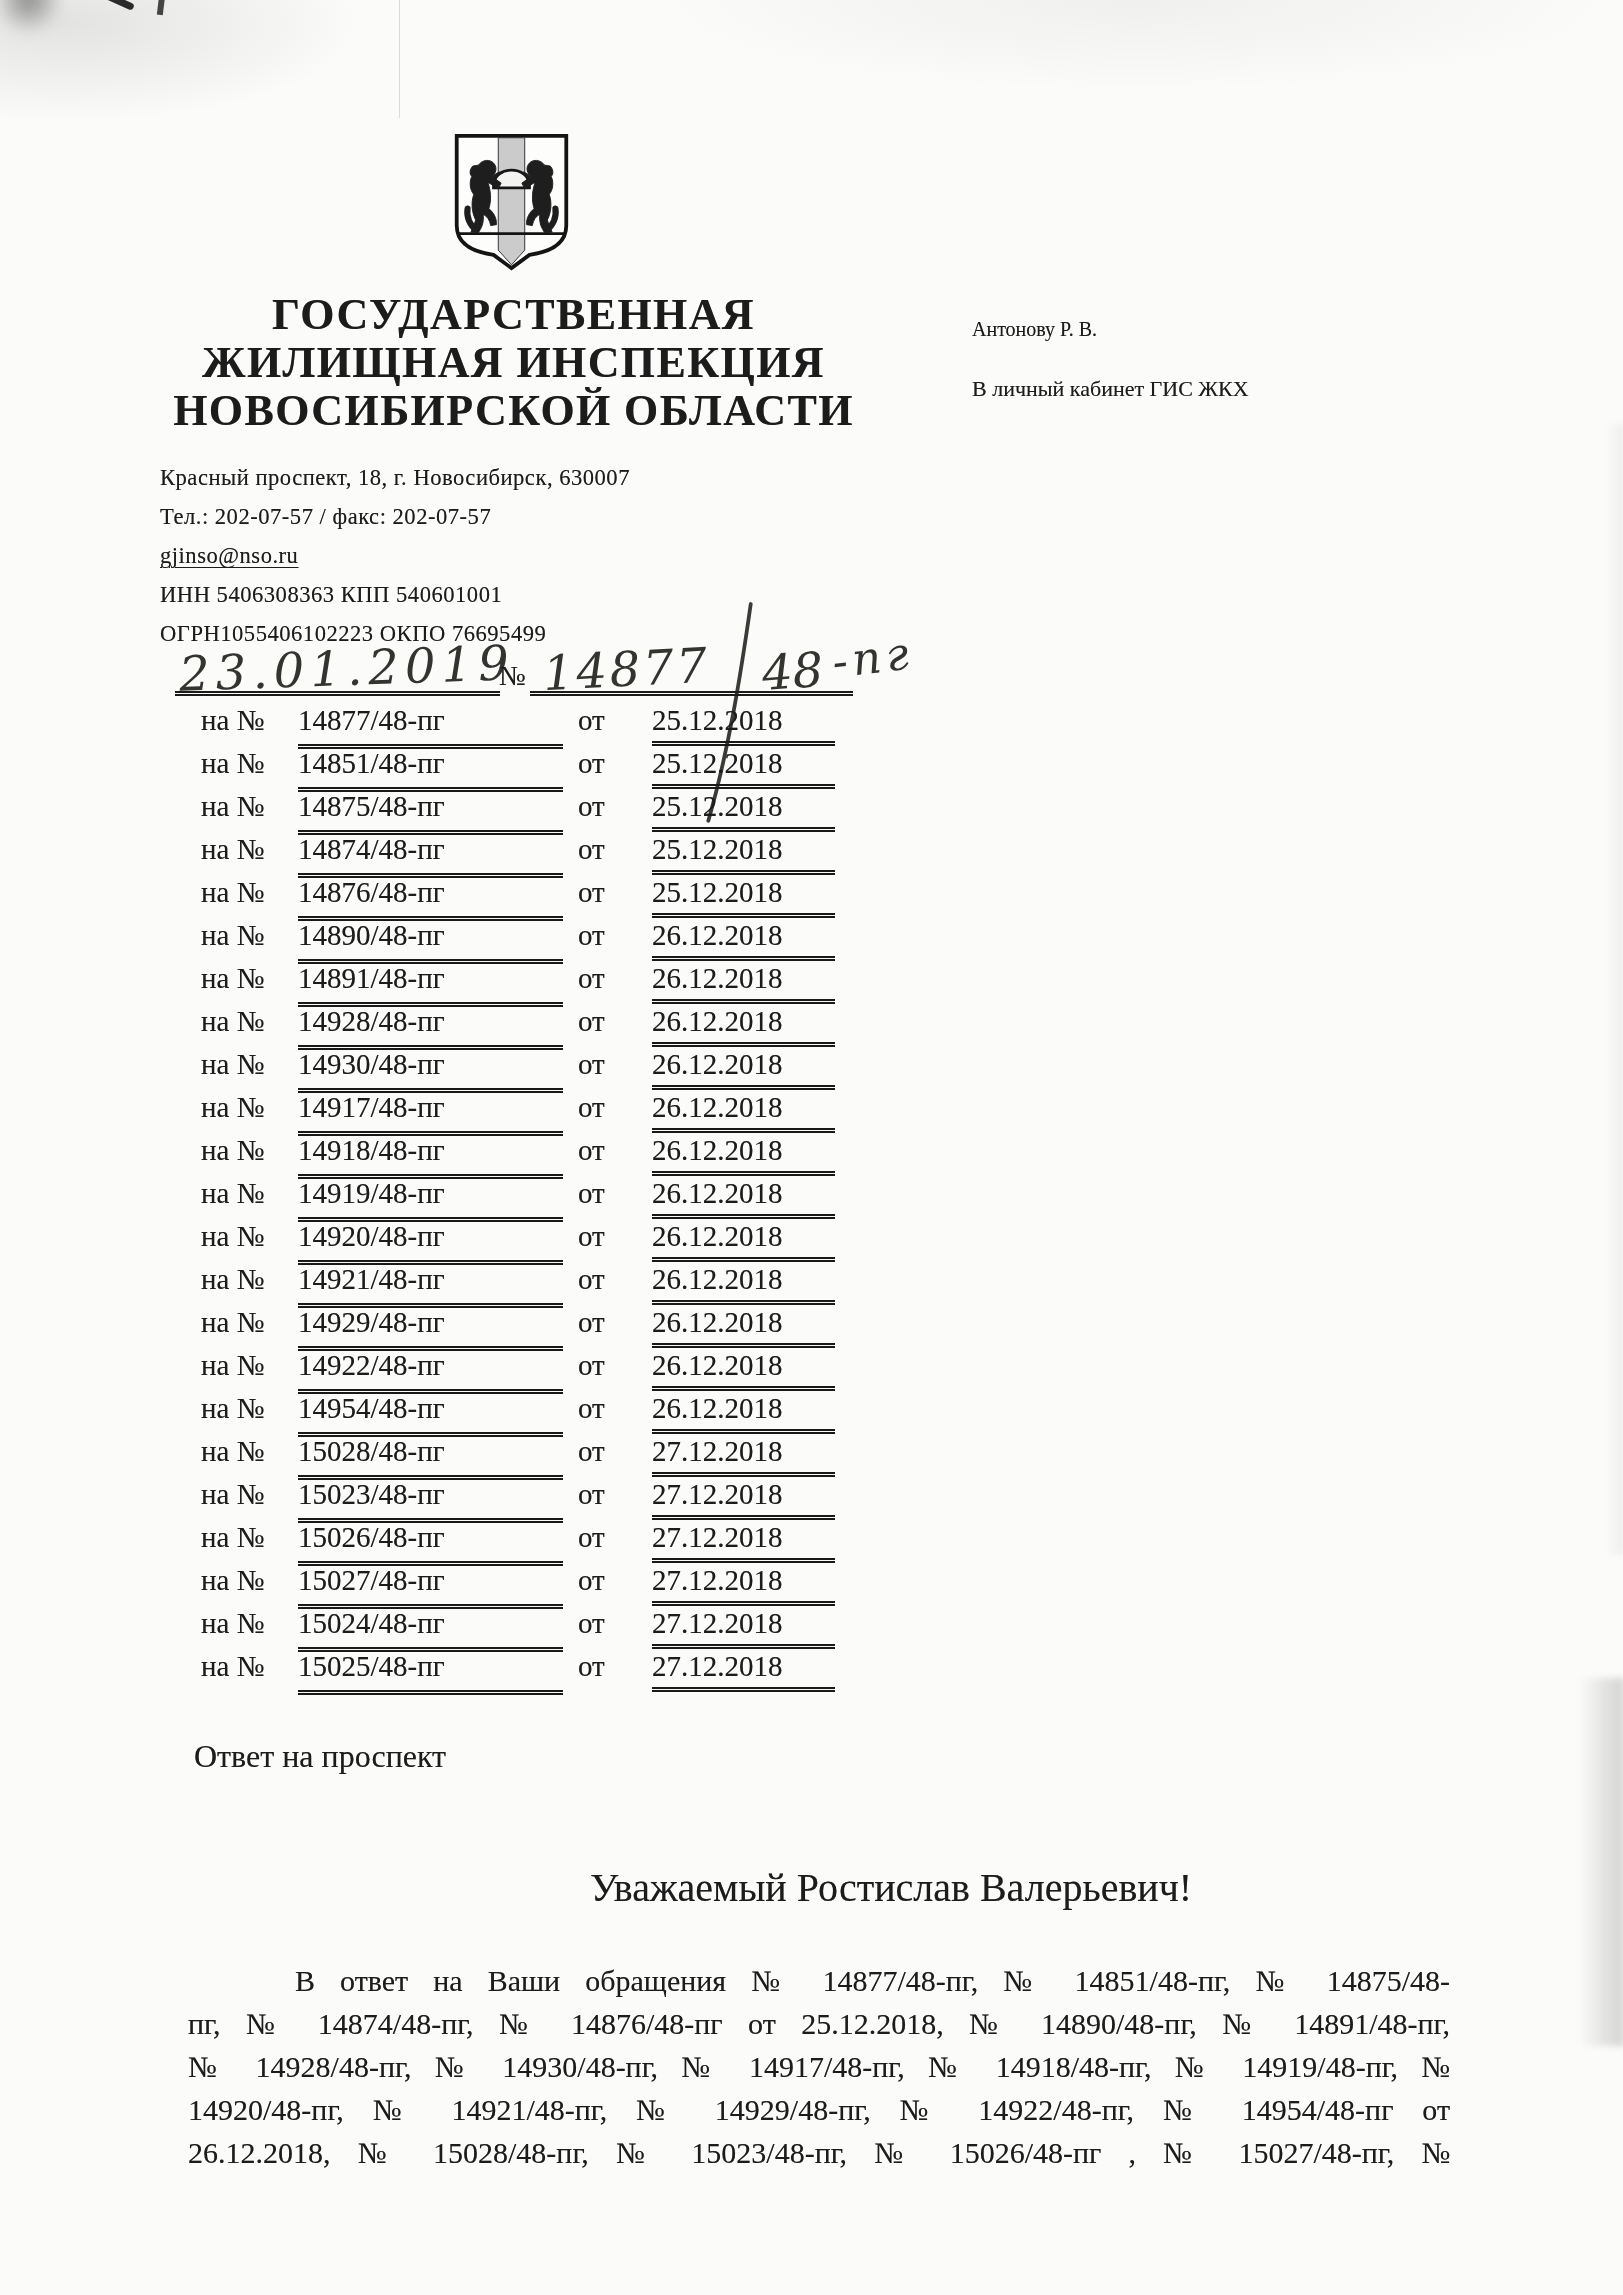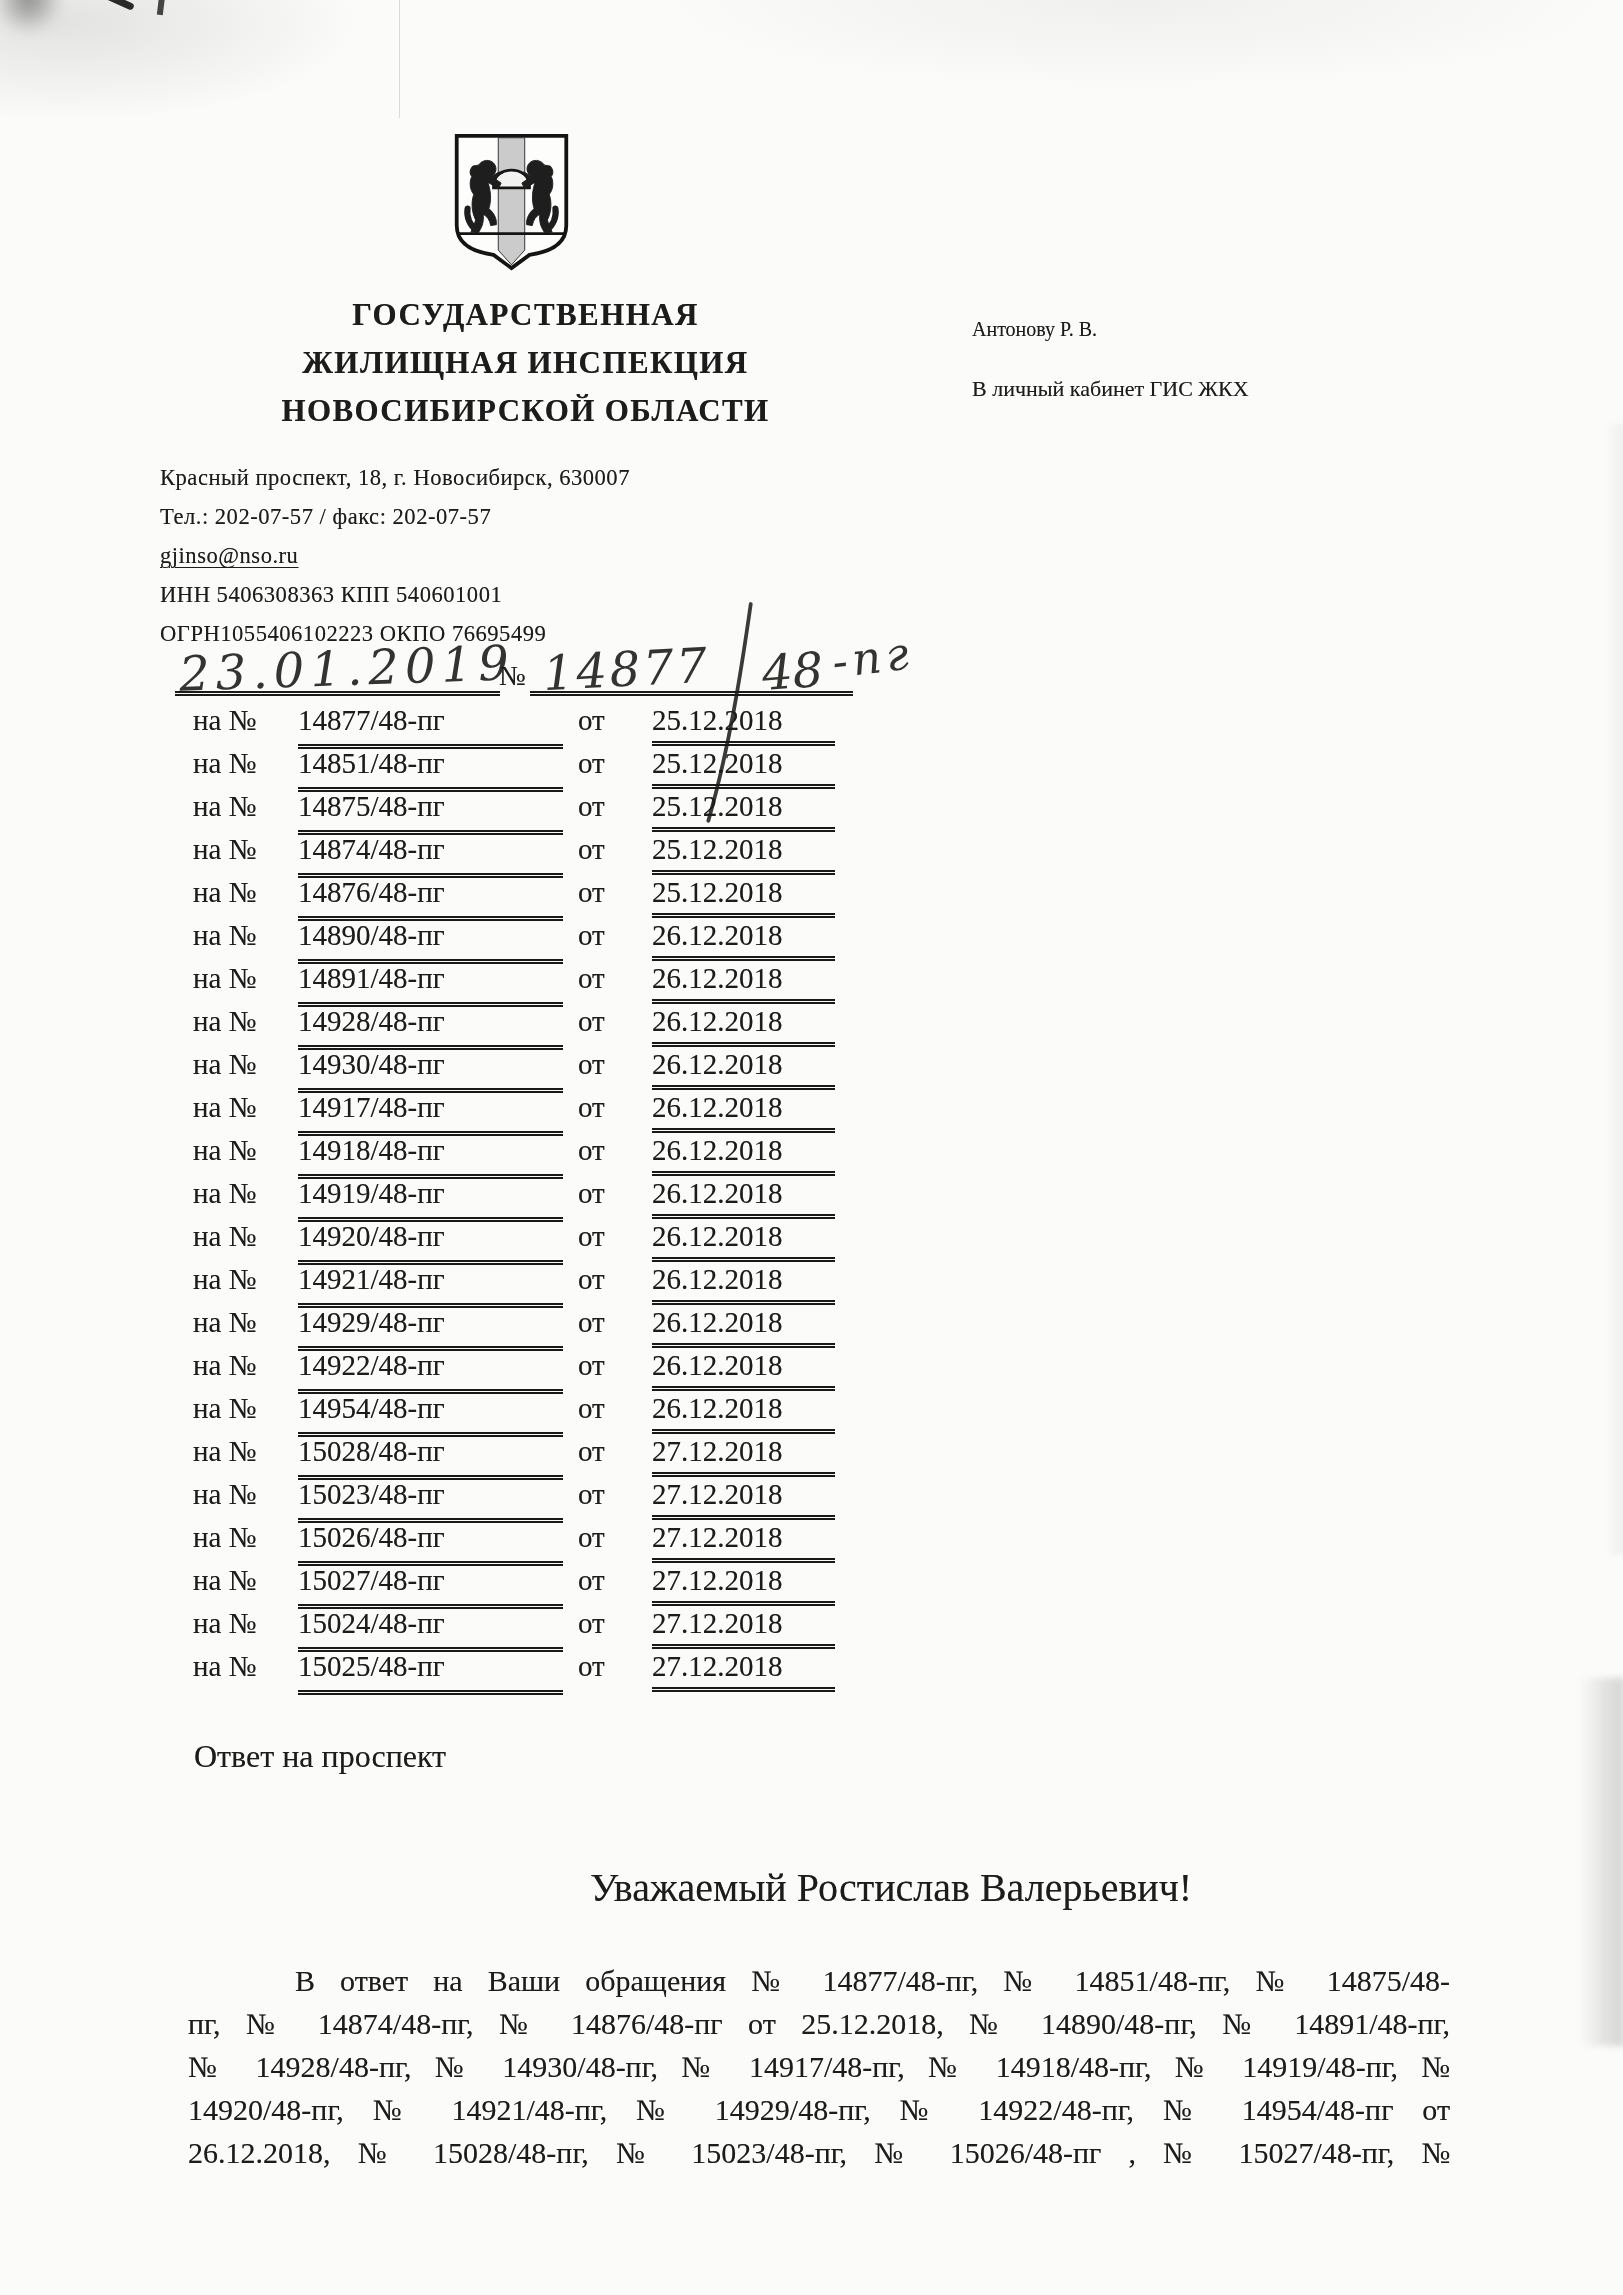--- a/index.html
+++ b/index.html
@@ -21,43 +21,43 @@
     filter:blur(6.6px);transform:rotate(18deg);}
   .tick-a{position:absolute;left:100px;top:-2.8px;width:35px;height:7px;background:#2a2a2a;border-radius:3.8px;transform:rotate(24deg);}
   .tick-b{position:absolute;left:158px;top:-4.7px;width:6.1px;height:20px;background:#444;transform:rotate(7deg);}
   .vline-top{position:absolute;left:399px;top:0;width:1.4px;height:118px;background:rgba(100,100,100,0.22);filter:blur(0.5px);}
   .streak-right{position:absolute;right:0;top:1678px;width:45px;height:368px;
     background:linear-gradient(to left, rgba(130,130,130,0.33), transparent);filter:blur(3.3px);}
   .streak-right2{position:absolute;right:0;top:424px;width:19px;height:1131px;
     background:linear-gradient(to left, rgba(150,150,150,0.12), transparent);filter:blur(2.4px);}
   
   .coat{position:absolute;left:452px;top:132px;width:119px;height:139px;}
-  .org-block{position:absolute;left:172px;top:291px;width:707px;text-align:center;
-    font-weight:bold;font-size:31px;line-height:48px;letter-spacing:1.4px;}
+  .org-block{position:absolute;left:160px;top:291px;width:707px;text-align:center;
+    font-weight:bold;font-size:44px;line-height:48px;letter-spacing:1.4px;}
   .contact-block{position:absolute;left:160px;top:458px;width:707px;text-align:left;
     font-size:22.6px;line-height:39px;letter-spacing:0.5px;}
   .email{text-decoration:underline;text-underline-offset:3.8px;text-decoration-thickness:1.4px;}
   .addr-name{position:absolute;left:972px;top:318px;font-size:20px;}
   .addr-delivery{position:absolute;left:972px;top:376px;font-size:22px;}
   
   .hw{font-family:"DejaVu Serif", serif;font-style:italic;color:#33332f;}
   .hw-date{position:absolute;left:179px;top:640px;font-size:48px;letter-spacing:6.1px;transform:rotate(-2deg);}
   .reg-no-sign{position:absolute;left:499px;top:660px;font-size:28px;}
   .hw-n1{position:absolute;left:543px;top:641px;font-size:48px;letter-spacing:2.8px;transform:rotate(-3deg);}
   .hw-n2{position:absolute;left:762px;top:643px;font-size:48px;transform:rotate(-4deg);}
   .hw-n3{position:absolute;left:832px;top:631px;font-size:45px;letter-spacing:4.7px;transform:rotate(-7deg);}
   .u-line{position:absolute;height:0;border-bottom:5.7px double #1a1a1a;}
   #u-date{left:175px;top:691px;width:325px;}
   #u-num{left:530px;top:691px;width:323px;}
   .hw-slash{position:absolute;left:0;top:0;width:1624px;height:2295px;pointer-events:none;}
   
   .ref-list{position:absolute;left:193px;top:703px;}
   .ref-row{position:relative;height:43px;width:683px;font-size:29px;}
   .ref-row span{position:absolute;top:0;line-height:34px;white-space:nowrap;}
-  .ref-prefix{left:0;text-align:right;}
+  .ref-prefix{left:8px;text-align:right;}
   .ref-number{left:105px;width:265px;border-bottom:5.2px double #191919;padding-bottom:7px;}
   .ref-from{left:385px;}
   .ref-date{left:459px;width:183px;border-bottom:5.2px double #191919;padding-bottom:4px;}
   
   .subject{position:absolute;left:194px;top:1738px;font-size:32px;}
   .salutation{position:absolute;left:590px;top:1864px;font-size:40px;}
   .body-block{position:absolute;left:188px;top:1959px;width:1262px;font-size:30px;}
   .body-line{line-height:43px;text-align:justify;text-align-last:justify;}
   .body-line.indent{text-indent:107px;}
   .ink{text-shadow:0 0 0.5px rgba(10,10,10,0.45);}

